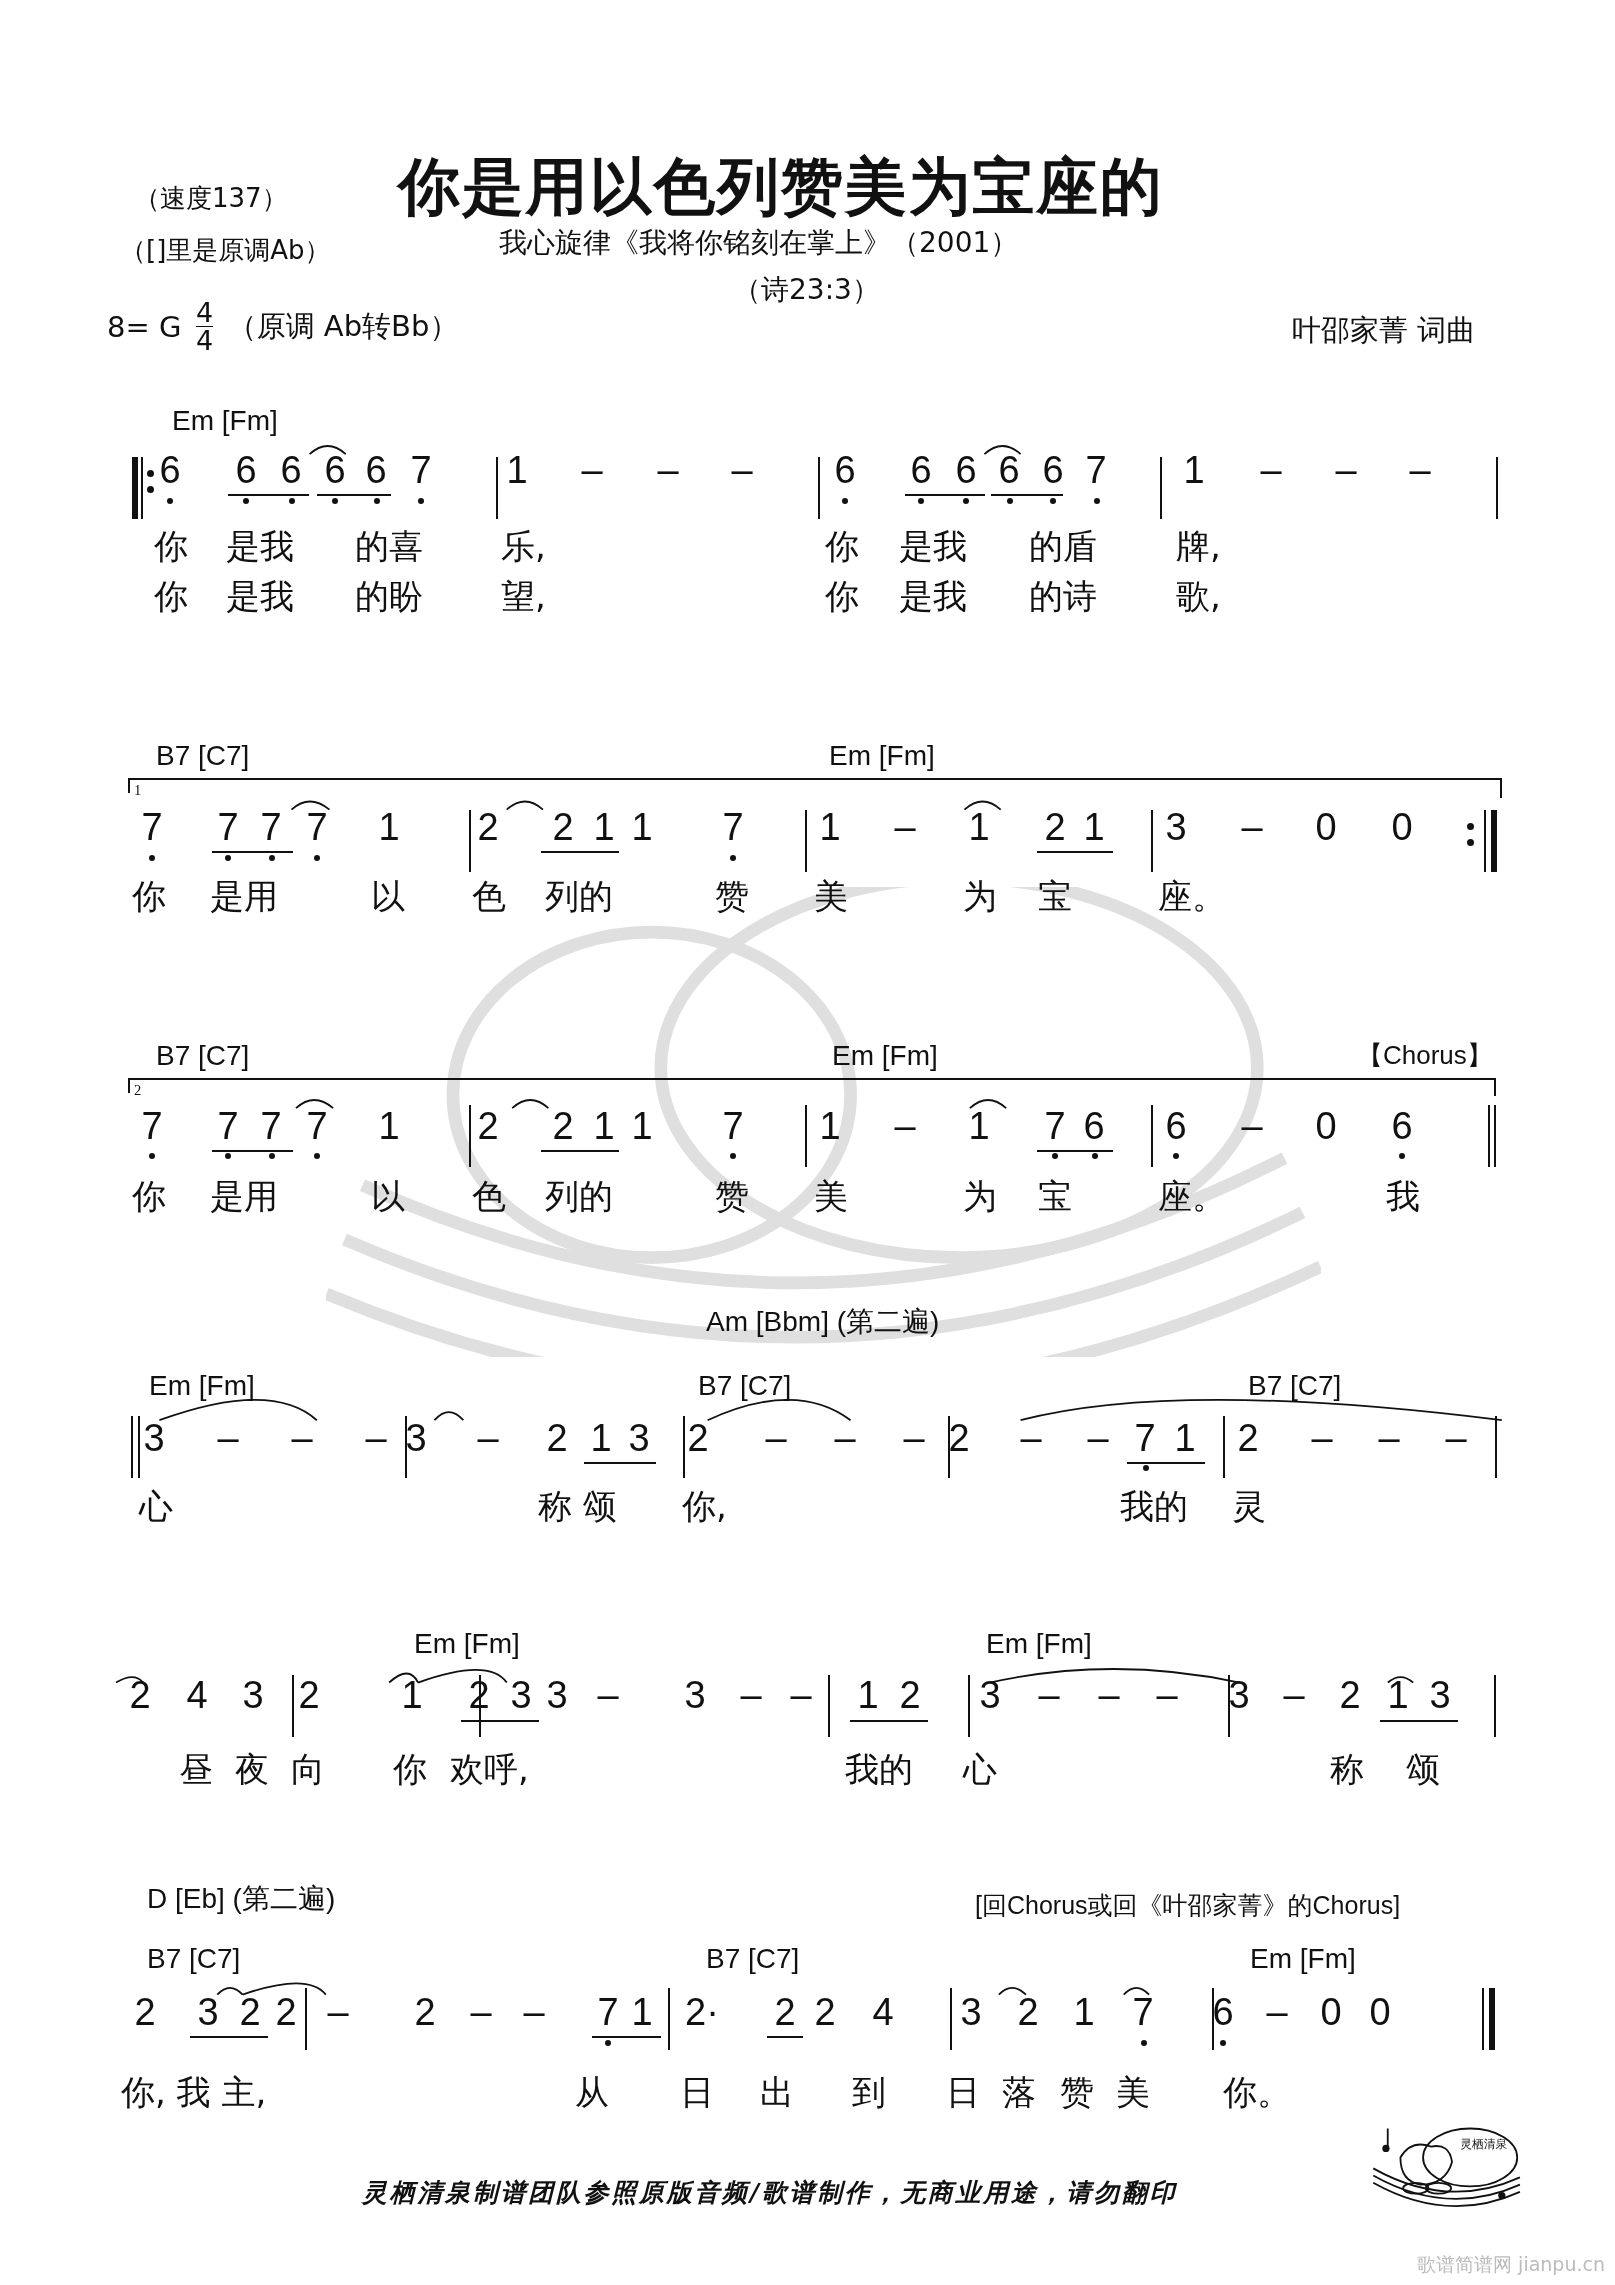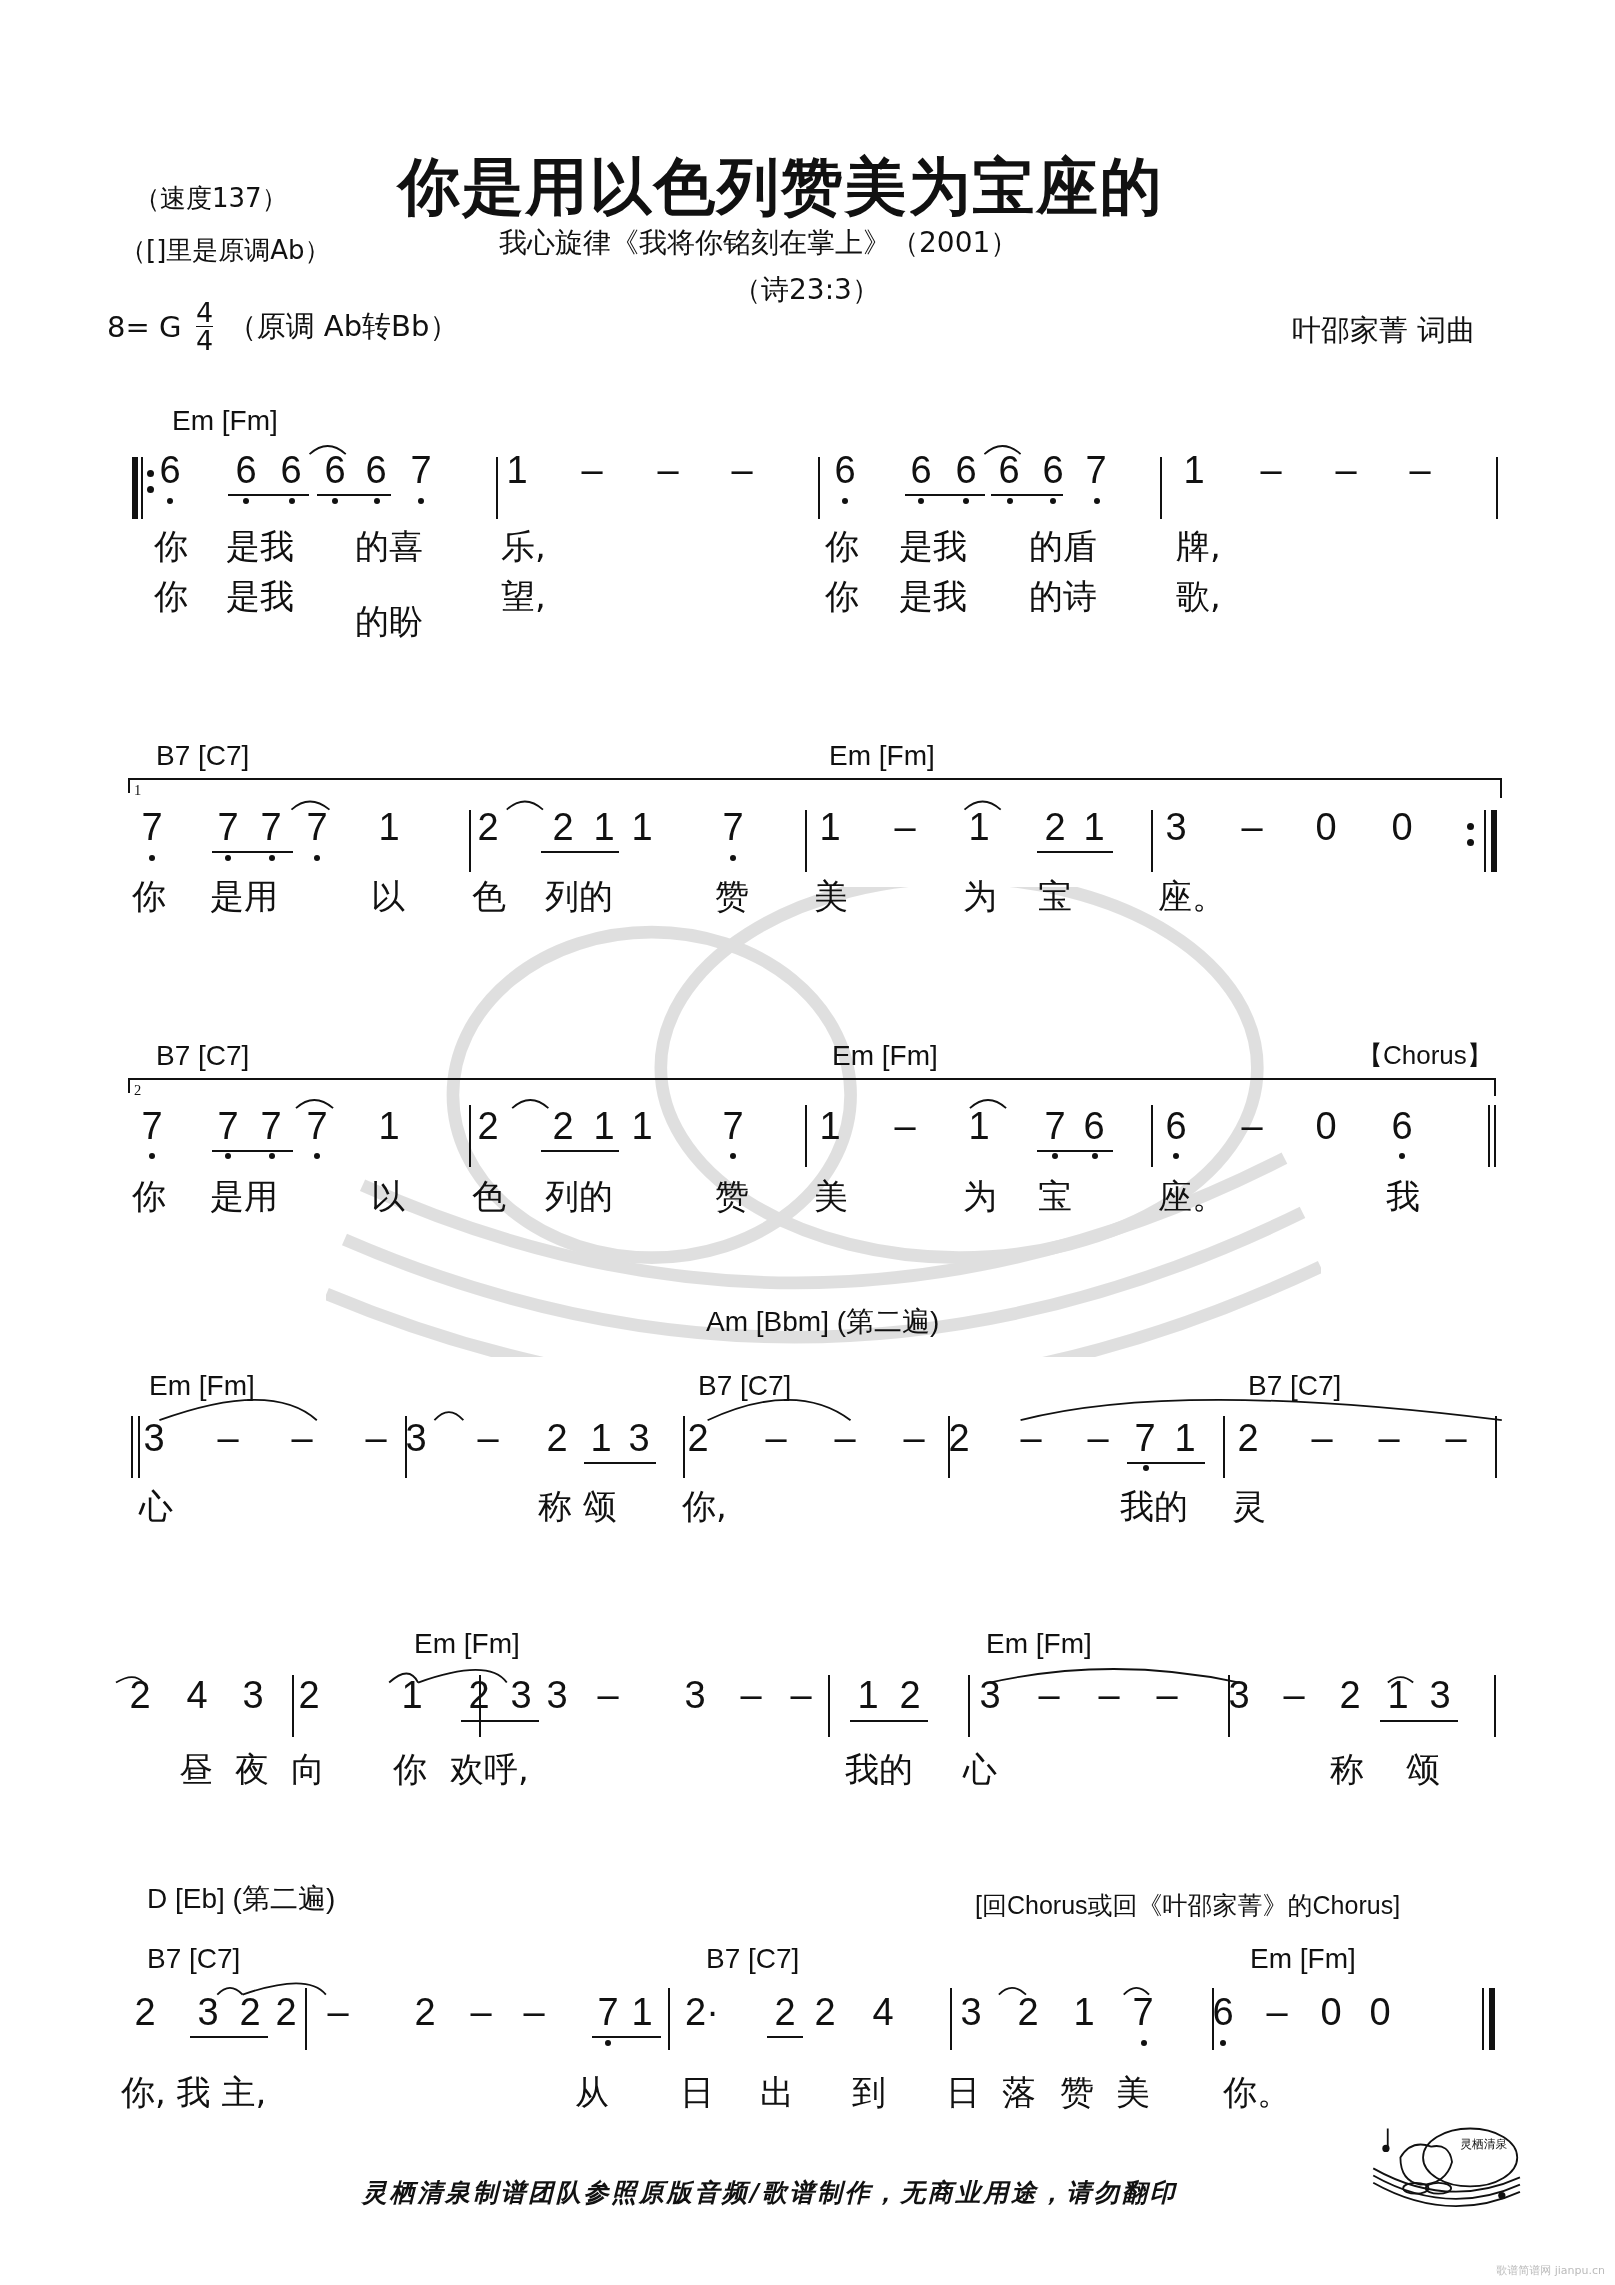--- a/index.html
+++ b/index.html
@@ -17,21 +17,21 @@
   .note{position:absolute;font-family:"Liberation Sans",sans-serif;font-size:38px;width:36px;text-align:center;line-height:43px;}
   .dot-below{position:absolute;width:6.3px;height:6.3px;border-radius:50%;background:#111;}
   .uline{position:absolute;height:1.8px;background:#111;}
   .rep-dots{position:absolute;width:7.2px;}
   .rep-dots i{display:block;width:7.2px;height:7.2px;border-radius:50%;background:#111;margin:9px 0;}
   .lyr{position:absolute;font-size:34px;white-space:nowrap;letter-spacing:0;}
   .volta{position:absolute;height:1.8px;background:#111;}
   .volta-num{position:absolute;font-family:"Liberation Serif",serif;font-size:14.5px;}
   svg.slurs{position:absolute;left:0;top:0;}
   .footer{left:362px;top:2176px;font-family:"DejaVu Serif",serif;font-size:25px;font-weight:bold;font-style:italic;letter-spacing:2.7px;white-space:nowrap;}
-  .wm{right:11px;bottom:7.2px;font-size:11px;color:#bbb;white-space:nowrap;}
+  .wm{right:11px;bottom:7.2px;font-size:19px;color:#bbb;white-space:nowrap;}
   .logo{left:1366px;top:2112px;}
   .bg-wm{left:326px;top:887px;opacity:0.12;}
 </style>
 </head>
 <body>
 
 <svg class="abs bg-wm" width="995" height="470" viewBox="0 0 1100 520">
   <g fill="none" stroke="#000" stroke-width="14">
     <ellipse cx="360" cy="230" rx="220" ry="180"></ellipse>
     <ellipse cx="700" cy="200" rx="330" ry="210"></ellipse>
@@ -93,21 +93,21 @@
     <div class="lyr" style="left: 154px; top: 524px;">你</div>
     <div class="lyr" style="left: 226px; top: 524px;">是我</div>
     <div class="lyr" style="left: 355px; top: 524px;">的喜</div>
     <div class="lyr" style="left: 501px; top: 524px;">乐,</div>
     <div class="lyr" style="left: 825px; top: 524px;">你</div>
     <div class="lyr" style="left: 899px; top: 524px;">是我</div>
     <div class="lyr" style="left: 1029px; top: 524px;">的盾</div>
     <div class="lyr" style="left: 1176px; top: 524px;">牌,</div>
     <div class="lyr" style="left: 154px; top: 574px;">你</div>
     <div class="lyr" style="left: 226px; top: 574px;">是我</div>
-    <div class="lyr" style="left: 355px; top: 574px; margin-top: 25px;">的盼</div>
+    <div class="lyr" style="left: 355px; top: 574px;">的盼</div>
     <div class="lyr" style="left: 501px; top: 574px;">望,</div>
     <div class="lyr" style="left: 825px; top: 574px;">你</div>
     <div class="lyr" style="left: 899px; top: 574px;">是我</div>
     <div class="lyr" style="left: 1029px; top: 574px;">的诗</div>
     <div class="lyr" style="left: 1176px; top: 574px;">歌,</div>
     <div class="abs chord" style="left: 156px; top: 740px;">B7 [C7]</div>
     <div class="abs chord" style="left: 829px; top: 740px;">Em [Fm]</div>
     <div class="note" style="left: 134px; top: 806px;">7</div>
     <div class="dot-below" style="left: 149px; top: 855px;"></div>
     <div class="note" style="left: 210px; top: 806px;">7</div>

